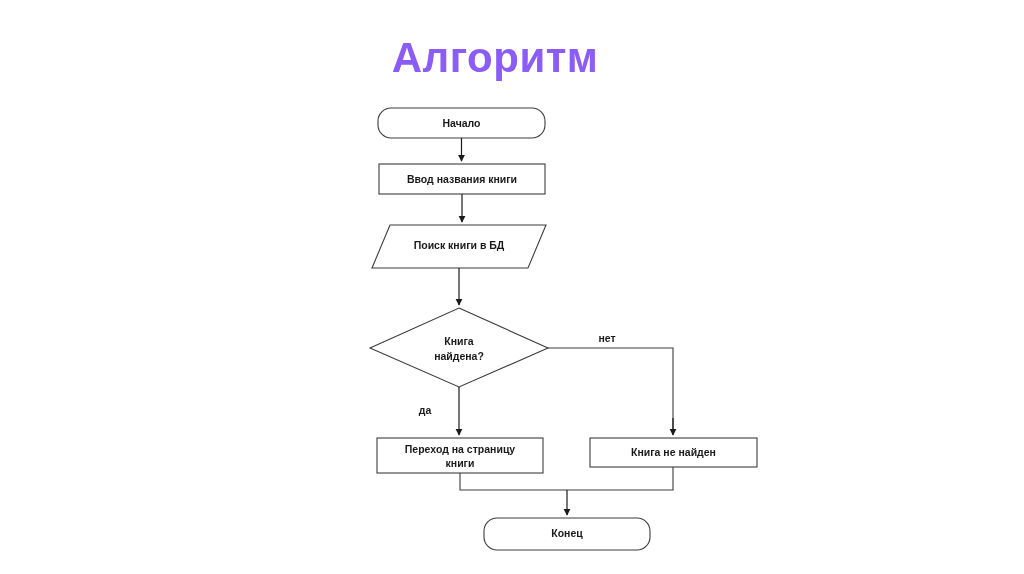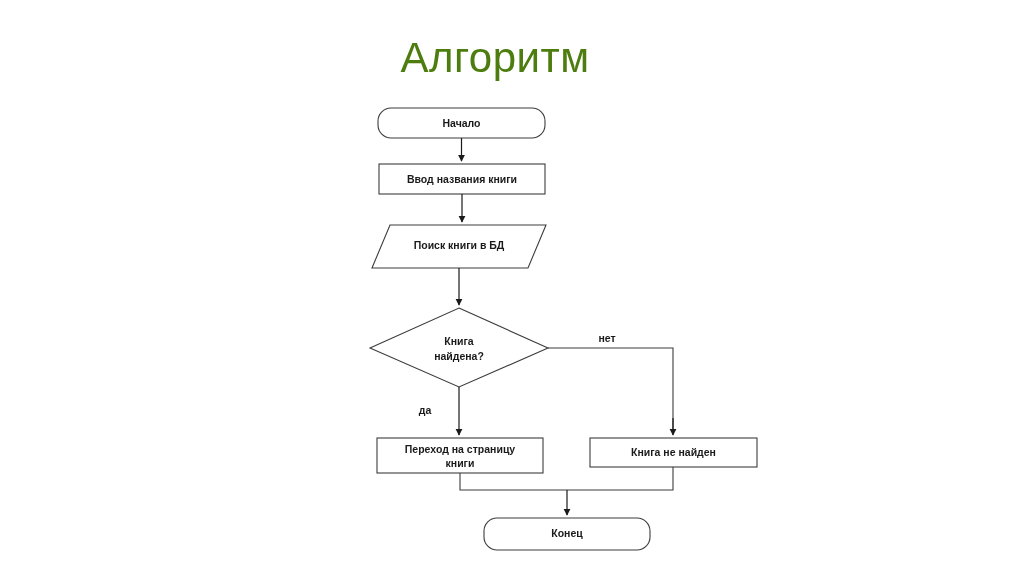--- a/index.html
+++ b/index.html
@@ -15,22 +15,22 @@
     overflow: hidden;
     font-family: "Liberation Sans", "DejaVu Sans", sans-serif;
   }
   #title {
     position: absolute;
     left: 0;
     top: 36px;
     width: 984px;
     text-align: center;
     font-size: 42px;
-    font-weight: 400;
-    color: #4d7c0f;
+    font-weight: 700;
+    color: #8b5cf6;
     letter-spacing: 0.5px;
     line-height: 1.05;
   }
   
   #title .title-inner {
     display: inline-block;
     transform: translateX(3px);
   }
 
   svg#flow {

